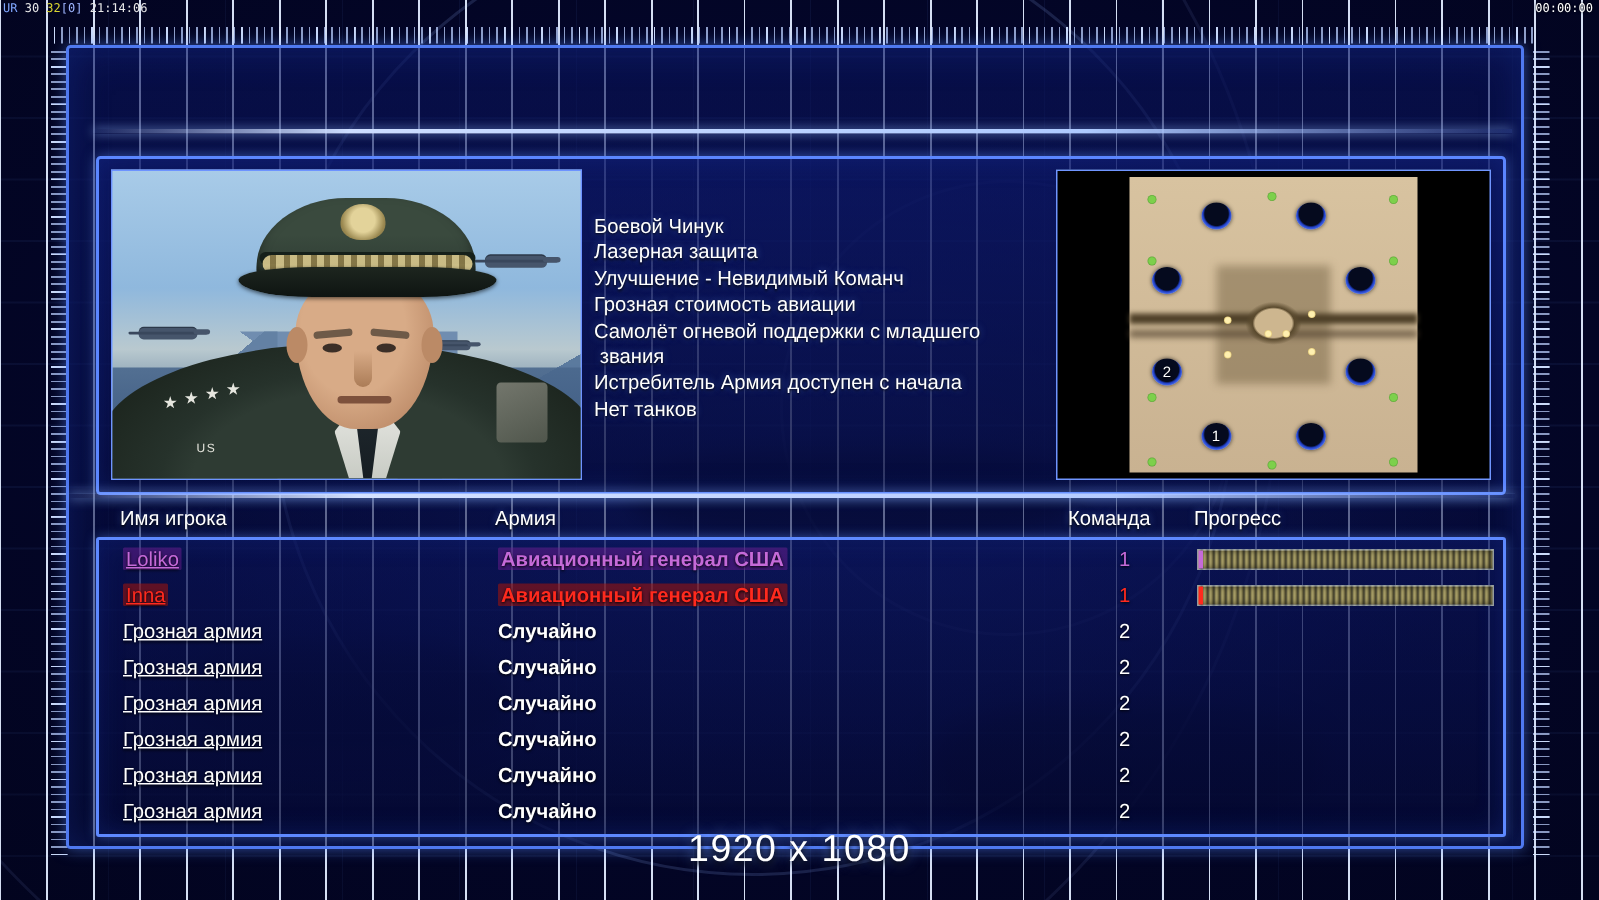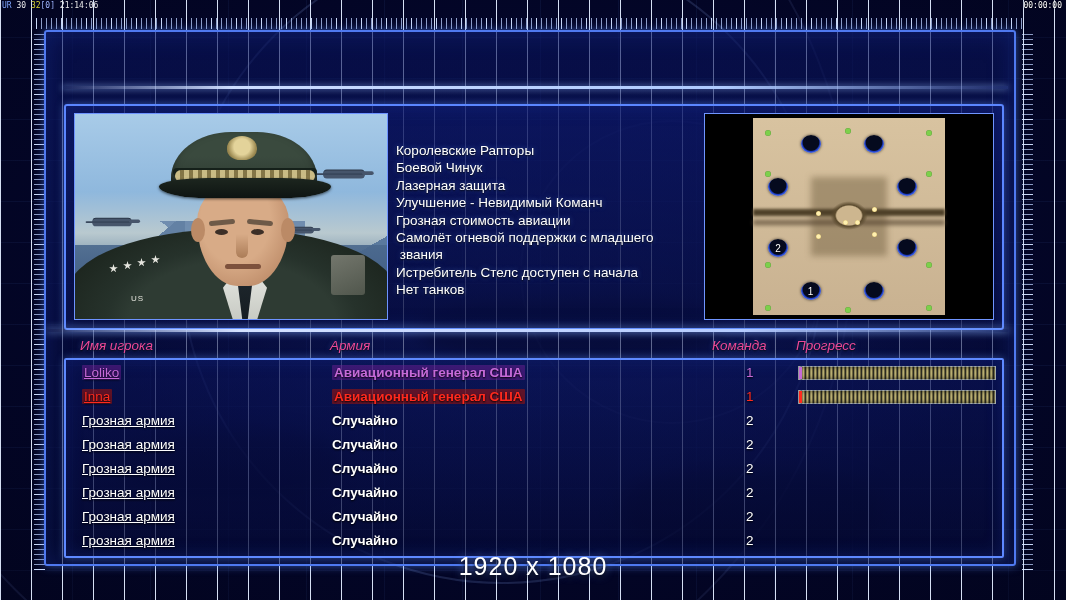--- a/index.html
+++ b/index.html
@@ -169,22 +169,22 @@
     background:radial-gradient(circle at 50% 42%, #050a1e 0 54%, #2040c8 62%, #6e90ff 80%, rgba(110,144,255,0) 100%);
     box-shadow:0 0 3px rgba(0,0,0,.7);}
   .slot span{position:absolute;inset:0;display:flex;align-items:center;justify-content:center;
     font-size:10px;color:#fff;text-shadow:0 1px 2px #000;}
   .sup{position:absolute;width:6px;height:6px;border-radius:50%;
     background:radial-gradient(circle,#7dd04b 0 50%,#2f6a1c 100%);}
   .gold{position:absolute;width:5px;height:5px;border-radius:50%;
     background:radial-gradient(circle,#fff0b0 0 45%,#c8a33c 100%);}
 
   
-  .thead{position:absolute;left:64px;top:338px;width:936px;height:20px;color:#ec4899;
-    font-size:13.5px;text-shadow:0 1px 2px #000,0 0 5px rgba(90,130,230,.55);font-style:italic;}
+  .thead{position:absolute;left:64px;top:338px;width:936px;height:20px;color:#ffffff;
+    font-size:13.5px;text-shadow:0 1px 2px #000,0 0 5px rgba(90,130,230,.55);}
   .thead > span{position:absolute;top:0;}
   .th-name{left:16px;} .th-army{left:266px;} .th-team{left:648px;} .th-prog{left:732px;}
 
   .list{position:absolute;left:64px;top:358px;width:936px;height:196px;
     border:2px solid #5e89ff;border-radius:2px;
     background:linear-gradient(180deg, rgba(13,24,104,.42), rgba(6,12,60,.42));
     box-shadow:0 0 8px rgba(100,150,255,.45), inset 0 0 16px rgba(22,46,140,.35);}
   .row{position:absolute;left:0;width:932px;height:24px;}
   .cell{position:absolute;font-size:13.5px;white-space:nowrap;
     text-shadow:0 1px 2px #000;}
@@ -269,28 +269,27 @@
       <div class="p-brim"></div>
       <div class="p-star" style="left:34px;bottom:46px;"></div>
       <div class="p-star" style="left:48px;bottom:49px;"></div>
       <div class="p-star" style="left:62px;bottom:52px;"></div>
       <div class="p-star" style="left:76px;bottom:55px;"></div>
       <div class="p-us">US</div>
       <div class="p-rank"></div>
     </div>
 
     <div class="bonus">
-      <div>Королевские Рапторы</div>
       <div>Боевой Чинук</div>
       <div>Лазерная защита</div>
       <div>Улучшение - Невидимый Команч</div>
       <div>Грозная стоимость авиации</div>
       <div>Самолёт огневой поддержки с младшего</div>
       <div> звания</div>
-      <div>Истребитель Стелс доступен с начала</div>
+      <div>Истребитель Армия доступен с начала</div>
       <div>Нет танков</div>
     </div>
 
     <div class="mapbox">
       <div class="map-img" id="map-img">
         <div class="map-center"></div>
         <div class="map-road-h"></div>
         <div class="map-road-h2"></div>
         <div class="map-eye"></div>
       <div class="sup" style="left: 6%; top: 6%;"></div>

